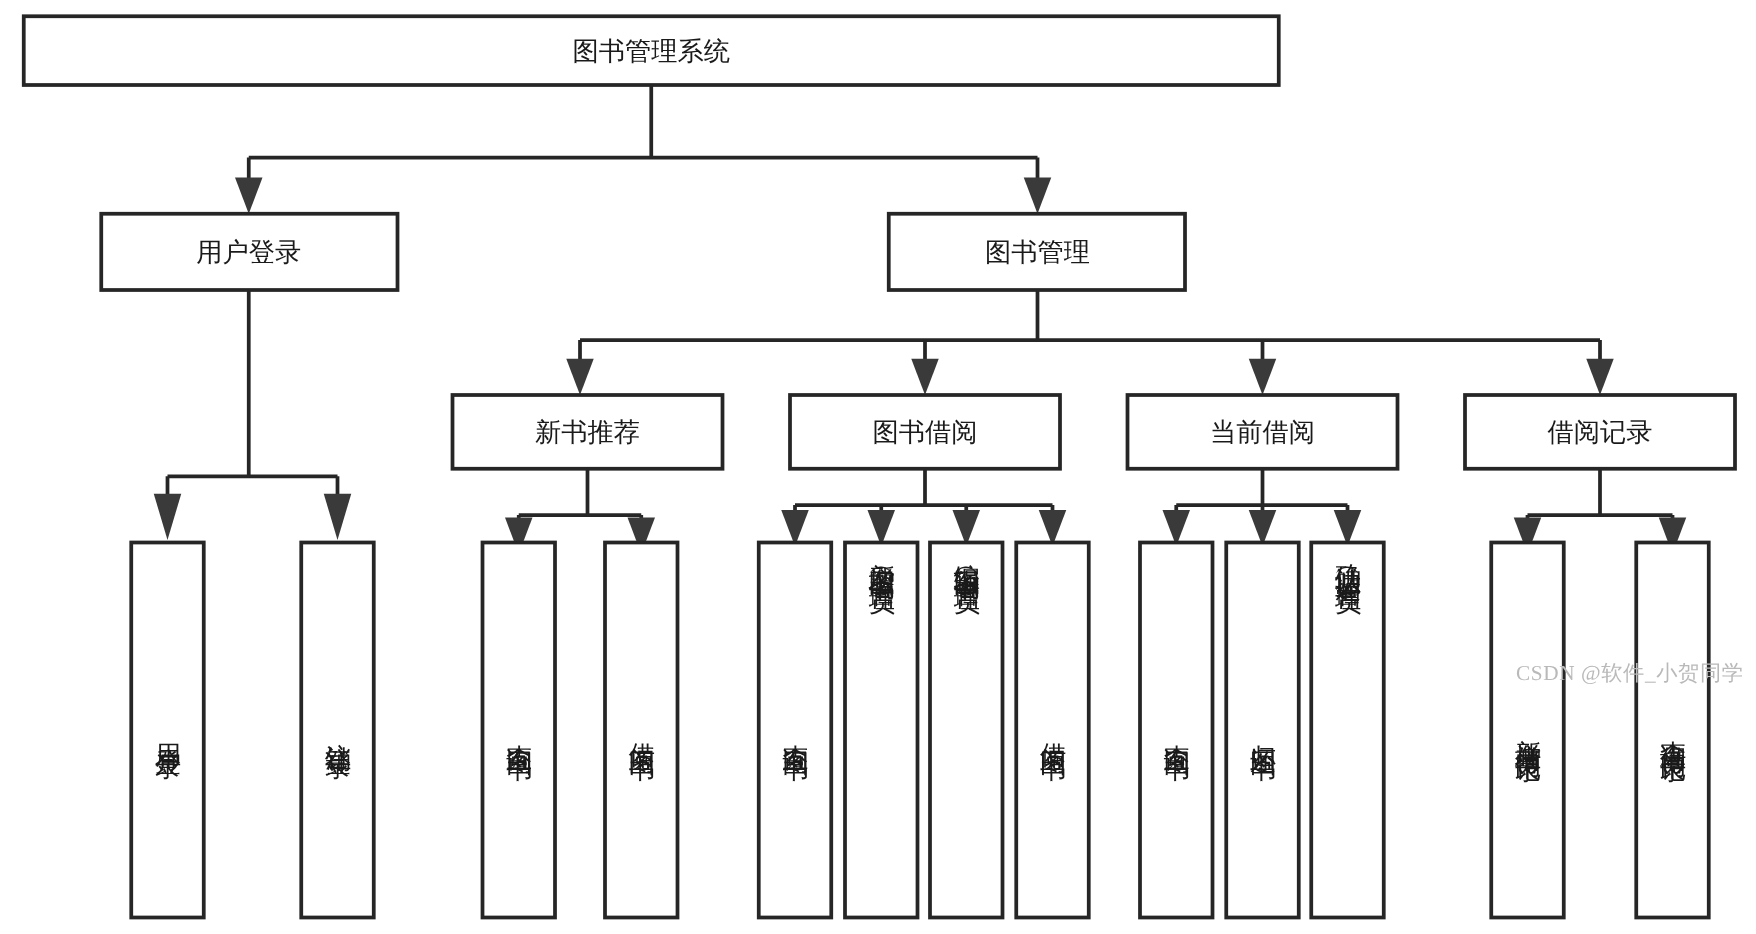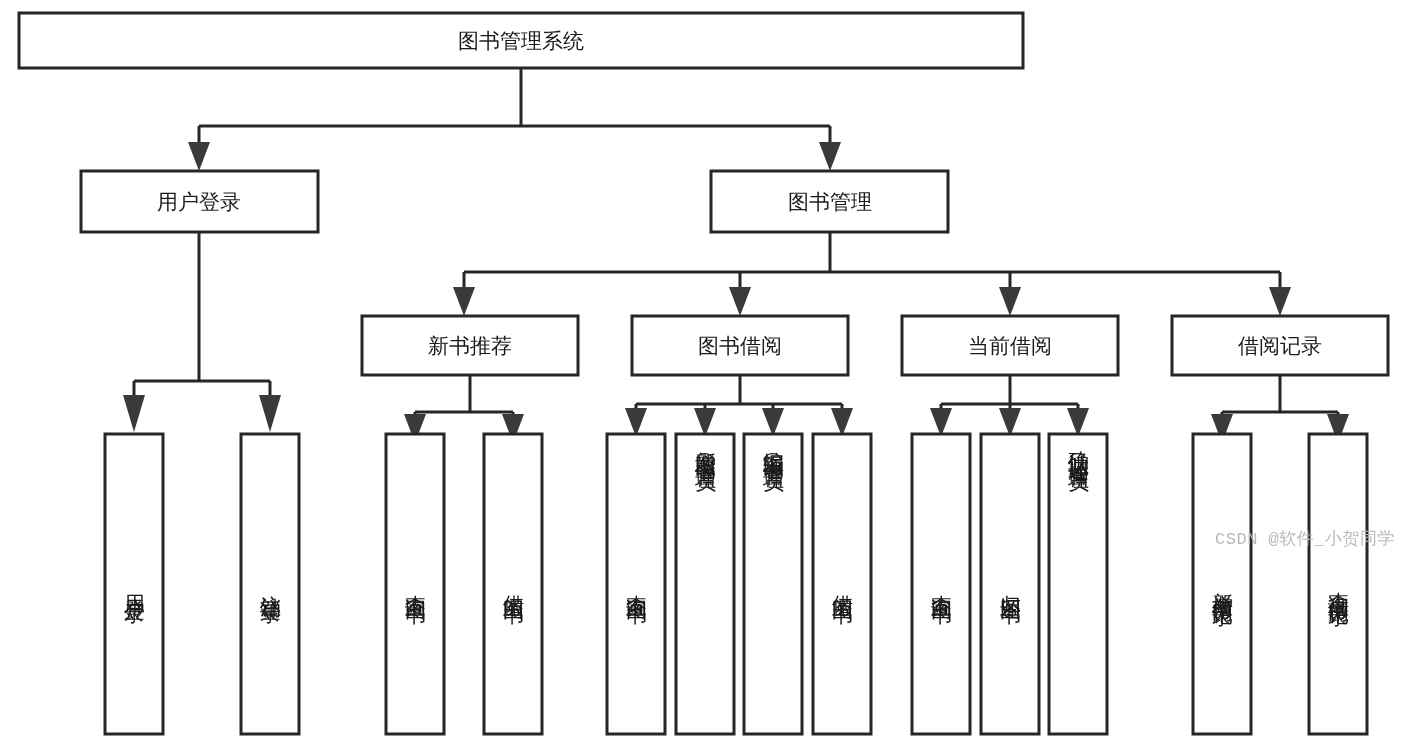--- a/index.html
+++ b/index.html
@@ -64,21 +64,21 @@
     font-size: 21px;
     line-height: 1.28;
     letter-spacing: 3px;
     color: #1a1a1a;
     white-space: nowrap;
   }
   .watermark {
     position: absolute;
     right: 10px;
     bottom: 6px;
-    font-family: Liberation Mono, monospace;
+    font-family: Liberation Serif, serif;
     font-size: 17px;
     color: #b9b9b9;
     letter-spacing: 0.5px;
     white-space: nowrap;
   }
 </style>
 </head>
 <body>
 
 <div id="diagram-root">

